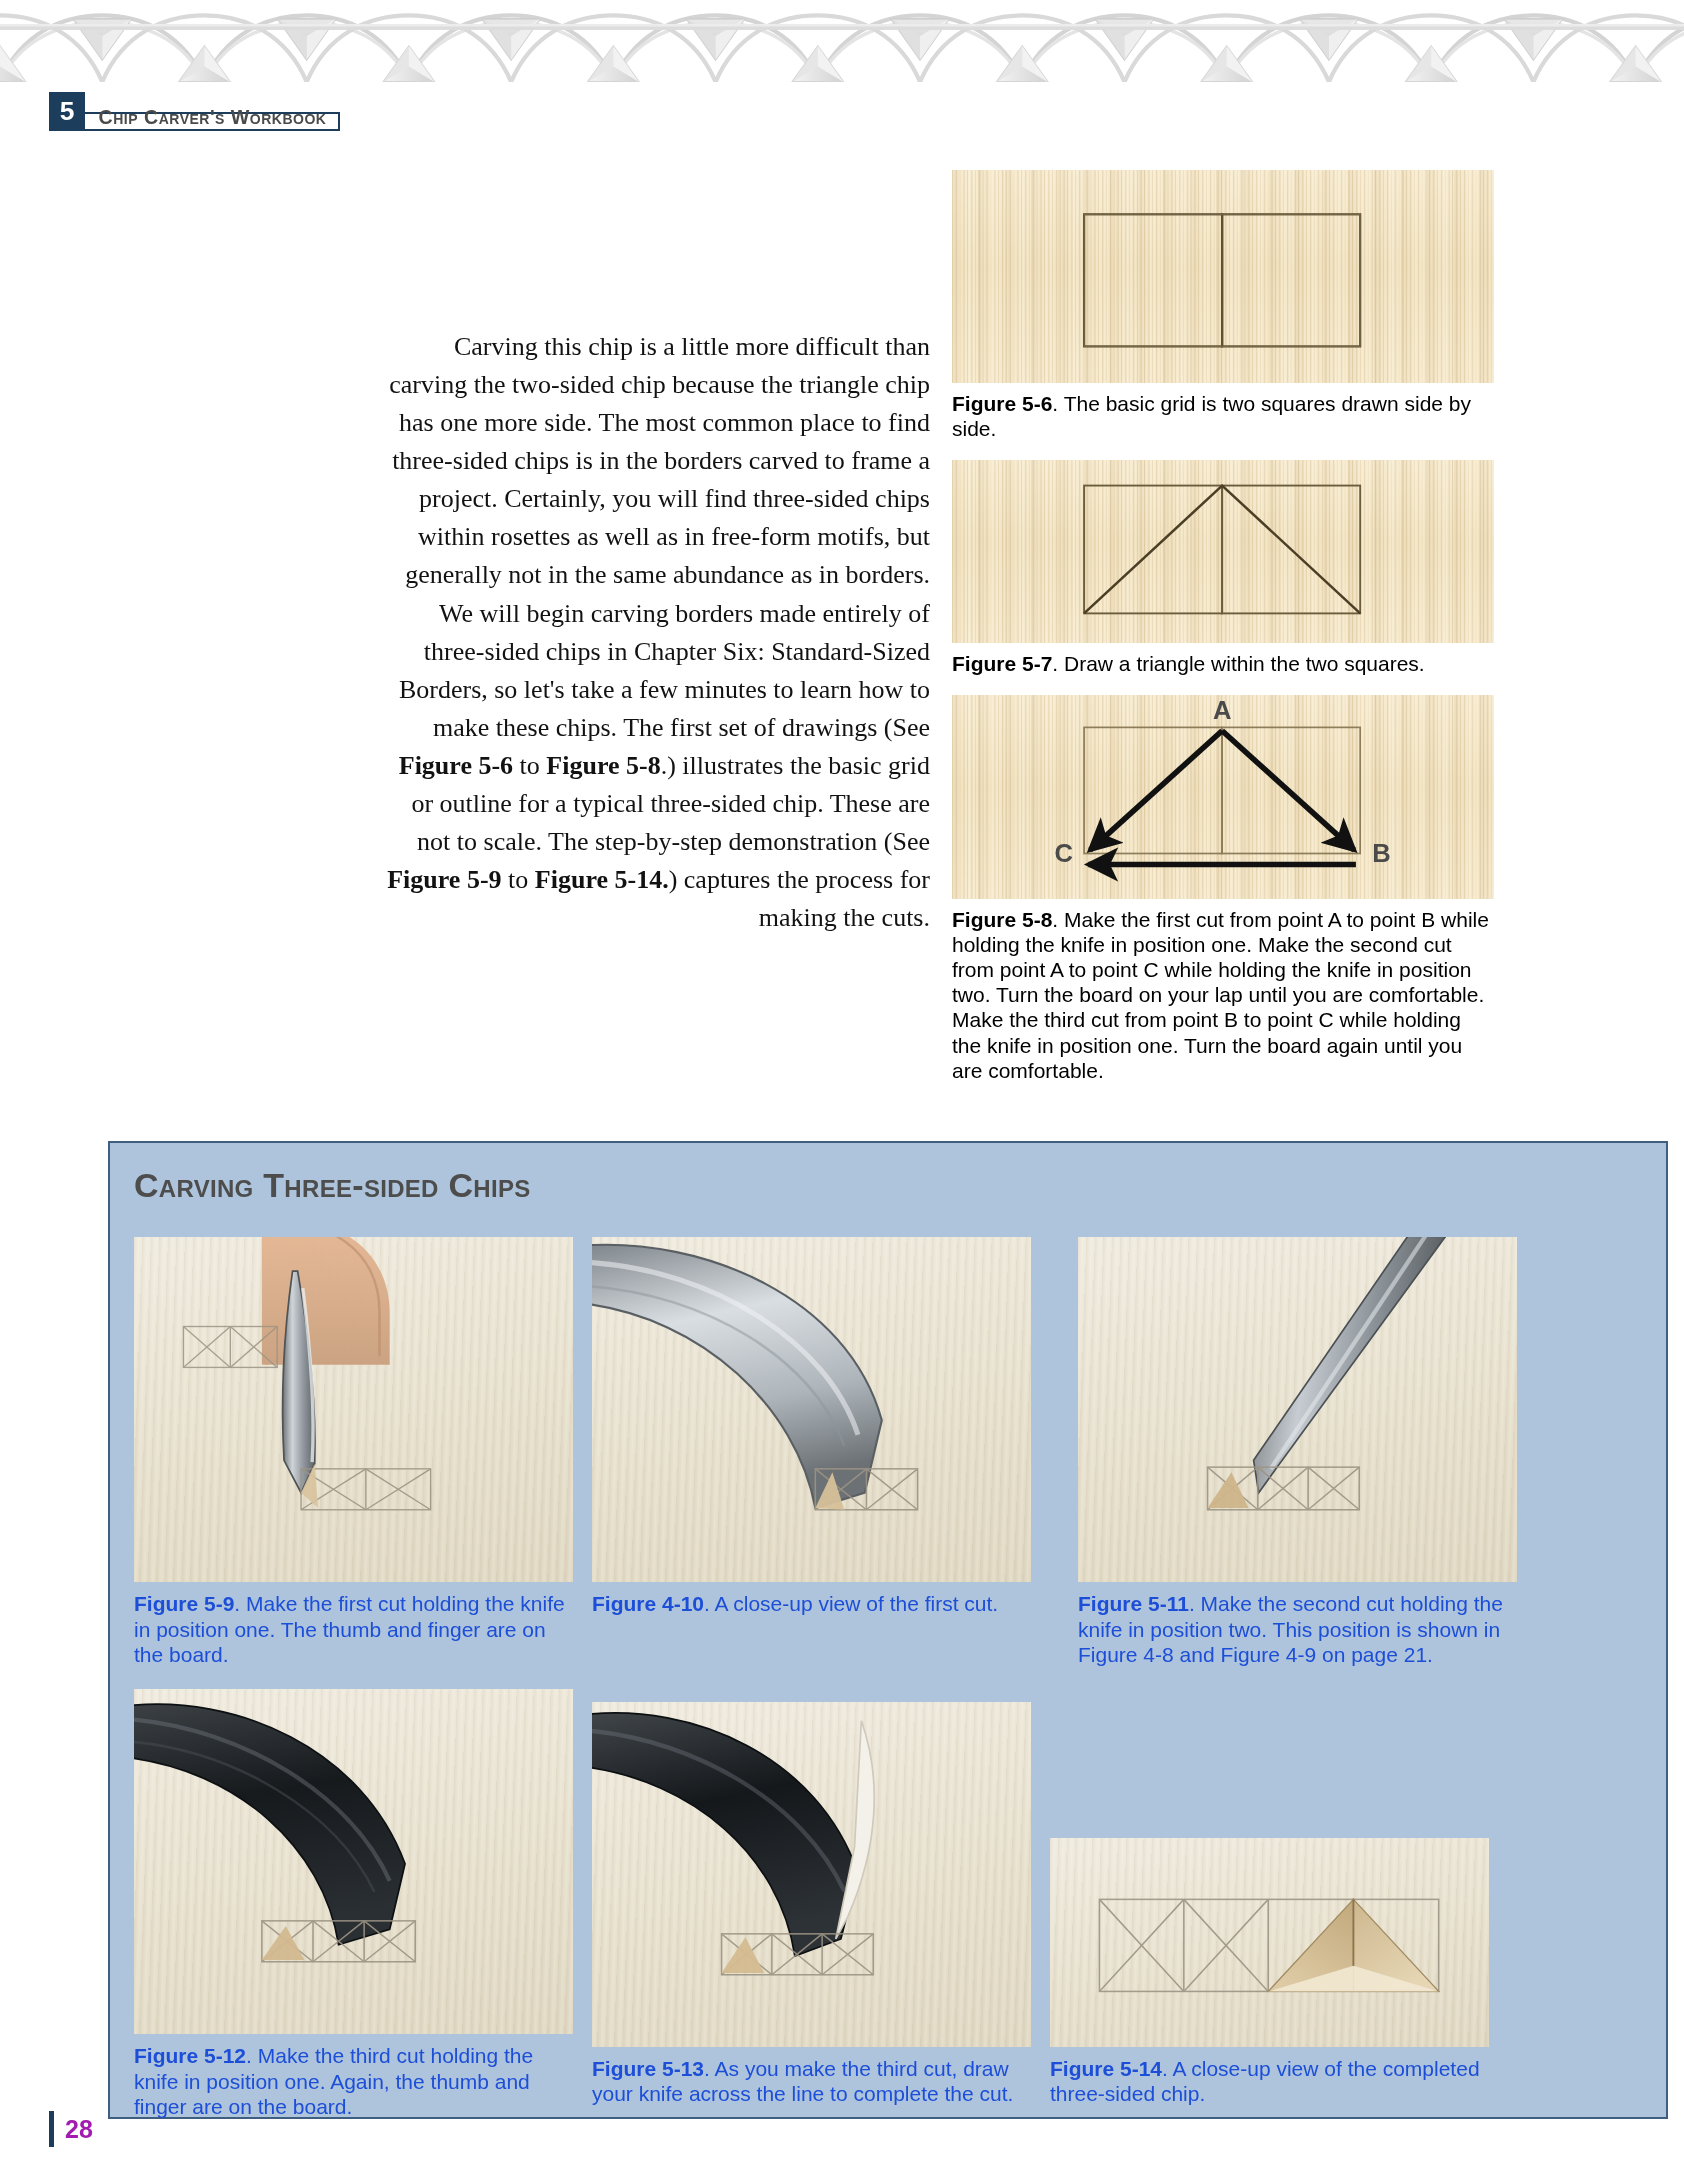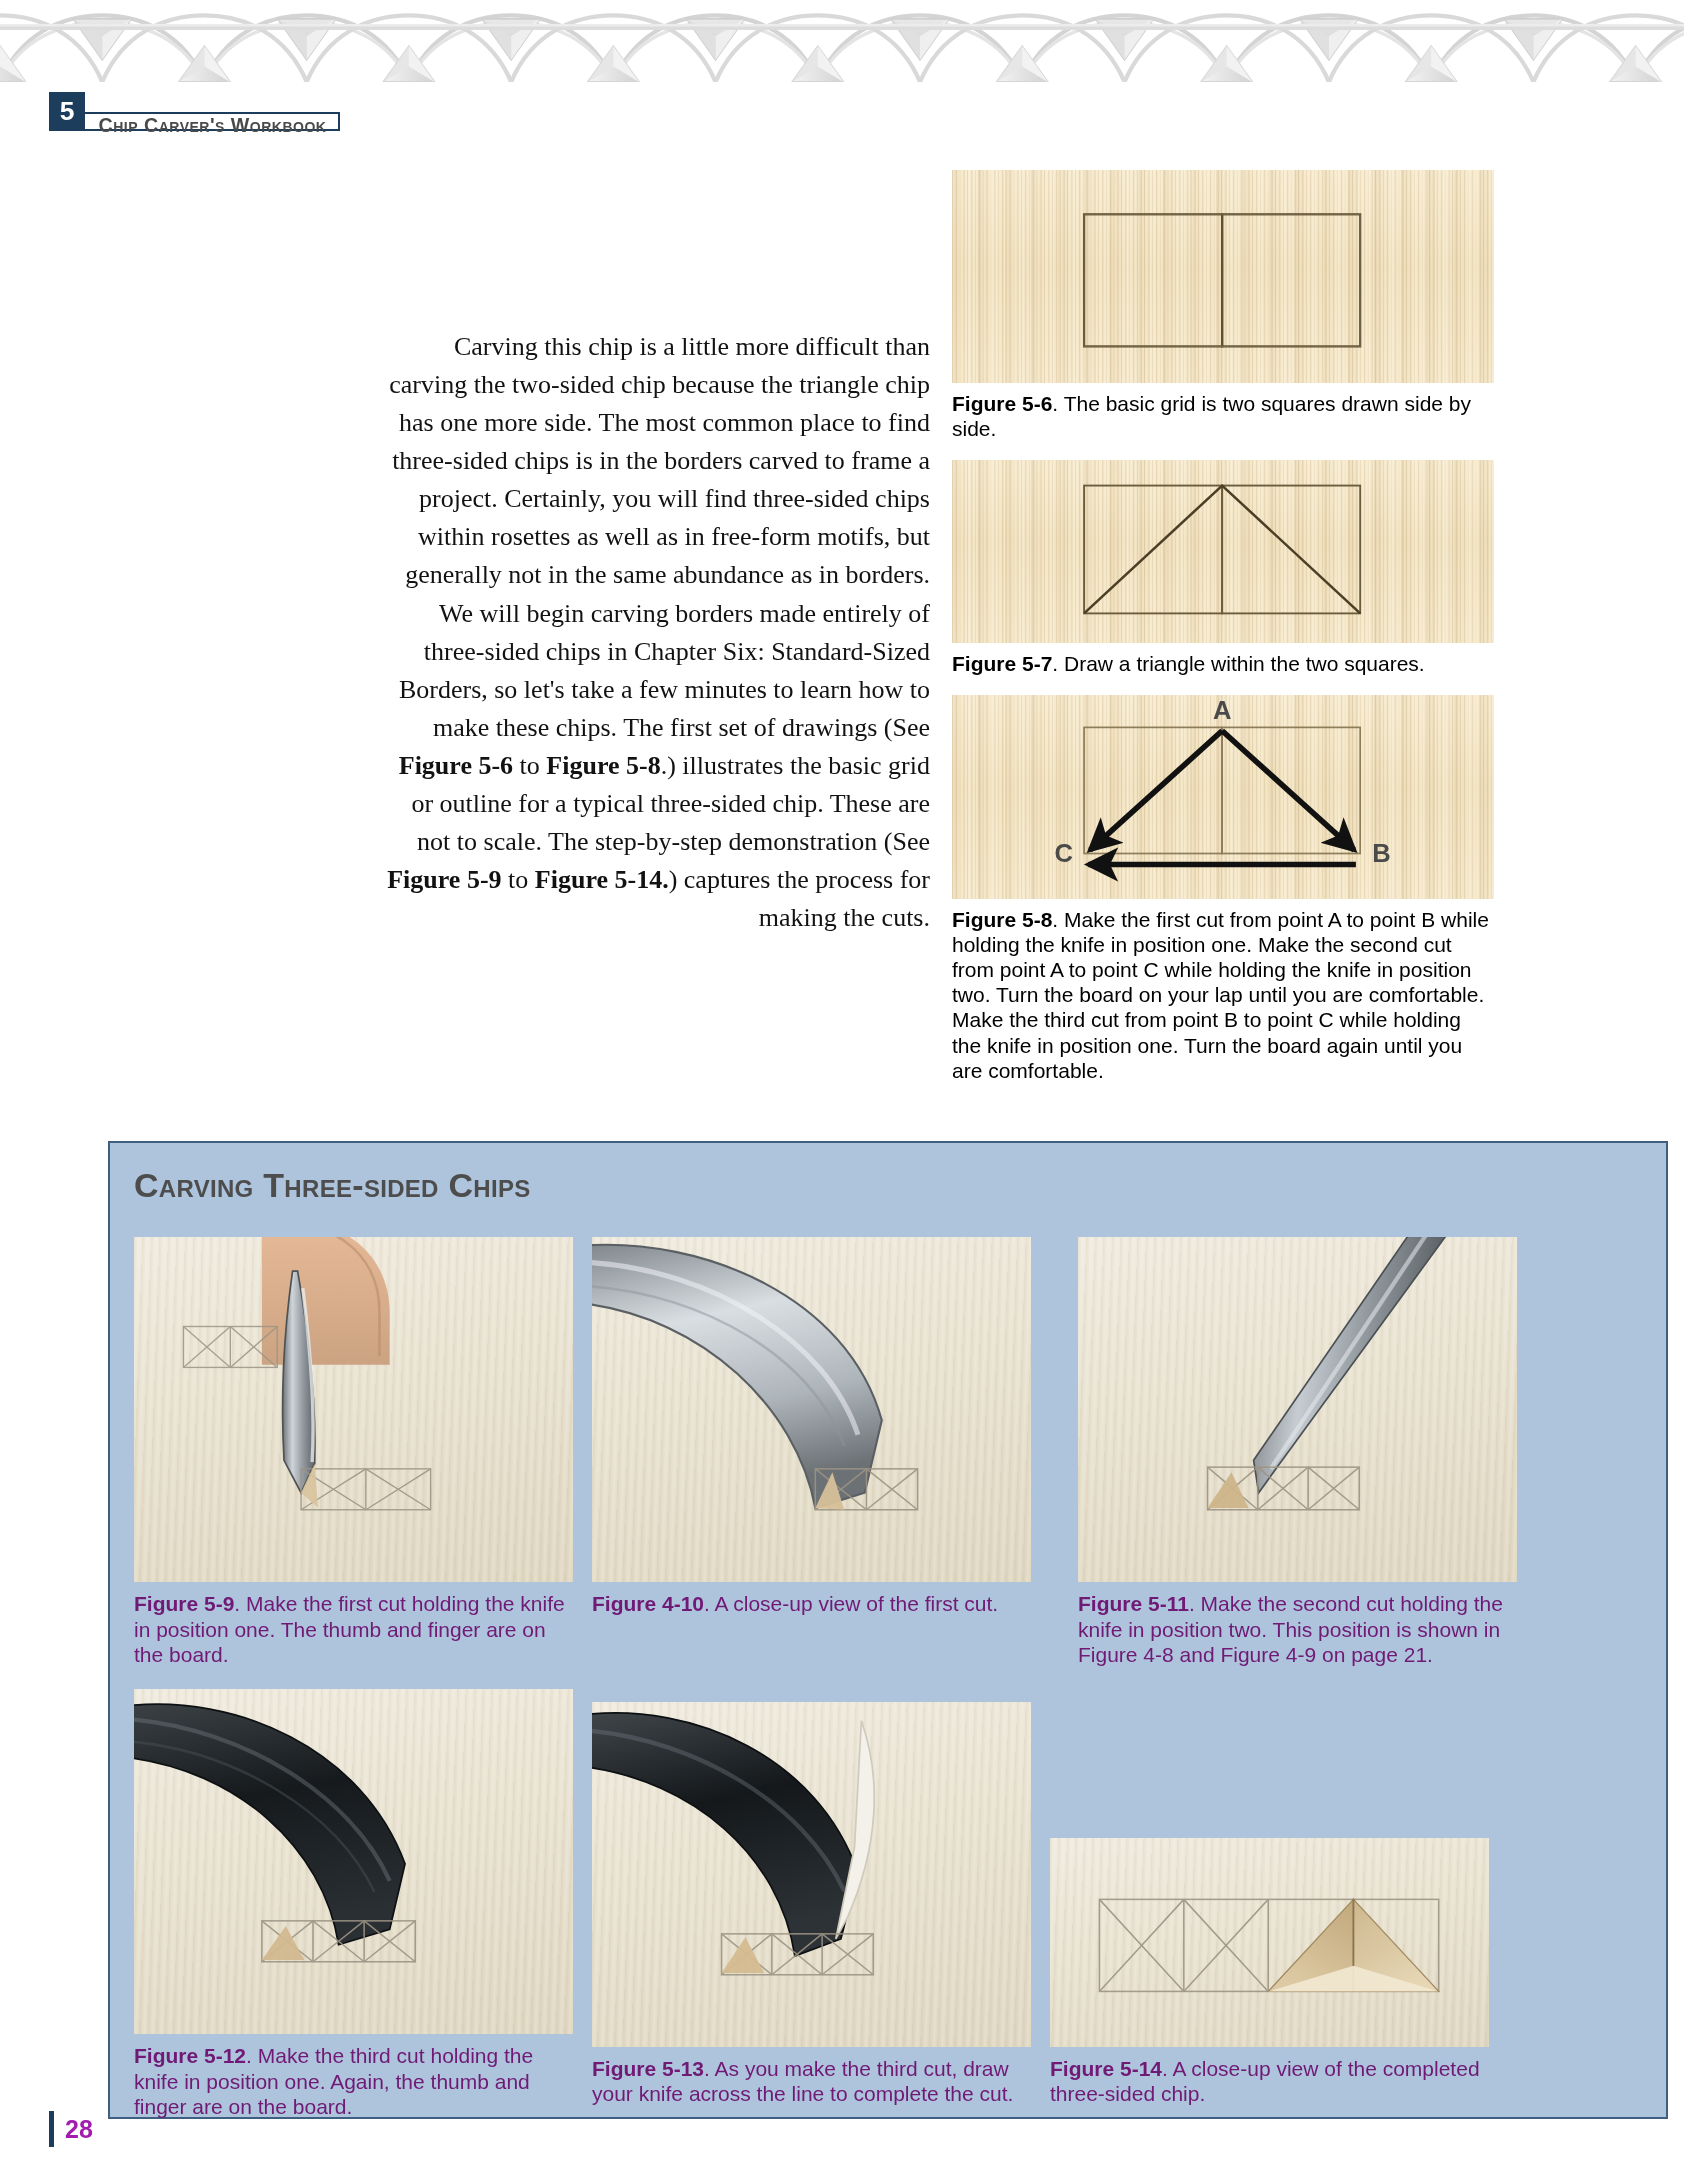--- a/index.html
+++ b/index.html
@@ -42,21 +42,21 @@
     font-family: "Liberation Sans", sans-serif;
     font-weight: bold;
     font-size: 26.4px;
     letter-spacing: 0px;
   }
   .runhead-title-wrap {
     background: #ffffff;
     border: 2.6px solid #1d3d5c;
     border-left: none;
     display: flex;
-    align-items: flex-start;
+    align-items: flex-end;
     padding: 0 12px 0 13.6px;
     margin-top: 20px;
   }
   .runhead-title {
     font-family: "Liberation Sans", sans-serif;
     font-weight: bold;
     font-size: 19.6px;
     color: #4a4a4a;
     font-variant: small-caps;
     letter-spacing: 0.5px;
@@ -172,21 +172,21 @@
     height: 345px;
     position: relative;
     overflow: hidden;
     background: #cfc9b8;
   }
   .photo-sm { height: 209px; }
   .pcaption {
     font-family: "Liberation Sans", sans-serif;
     font-size: 21px;
     line-height: 1.20;
-    color: #701a75;
+    color: #1d4ed8;
     margin-top: 9.4px;
   }
   .pcaption b { font-weight: bold; }
 
   .pcell-r3 { width: 439px; padding-left: 28px; }
 
   
   .board-bg {
     position: absolute; inset: 0;
     background-color: #e8e2d2;

